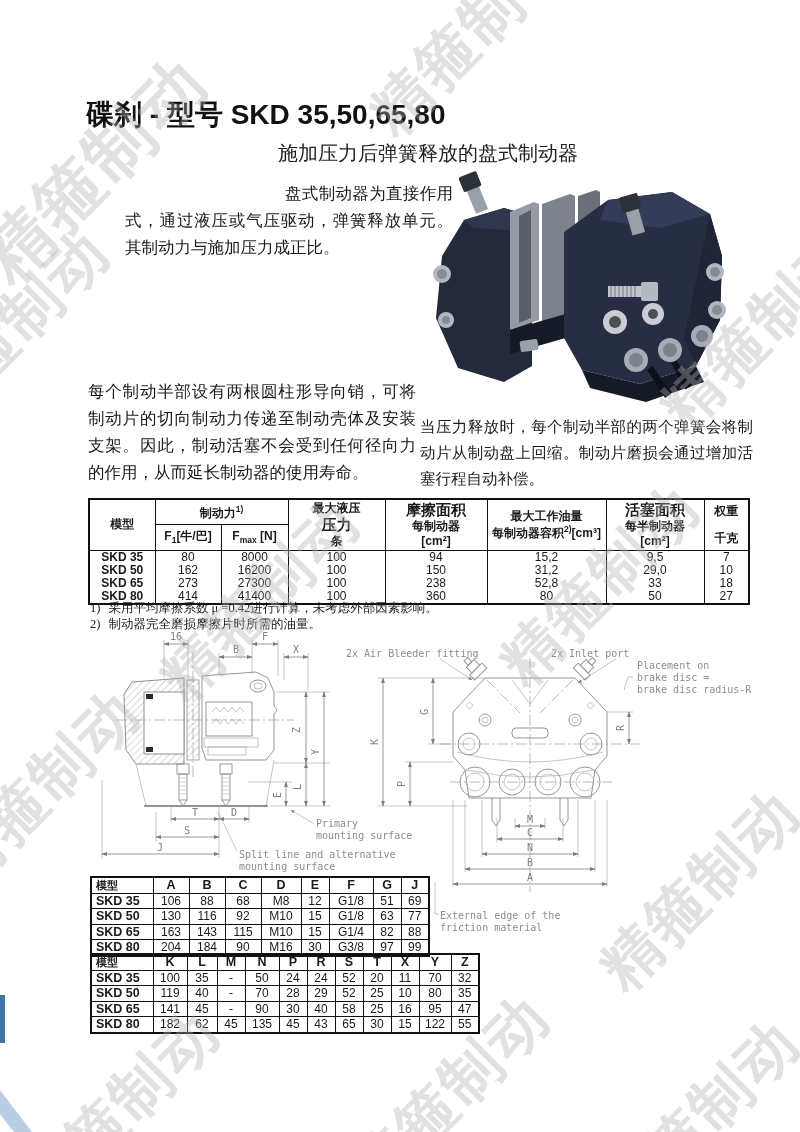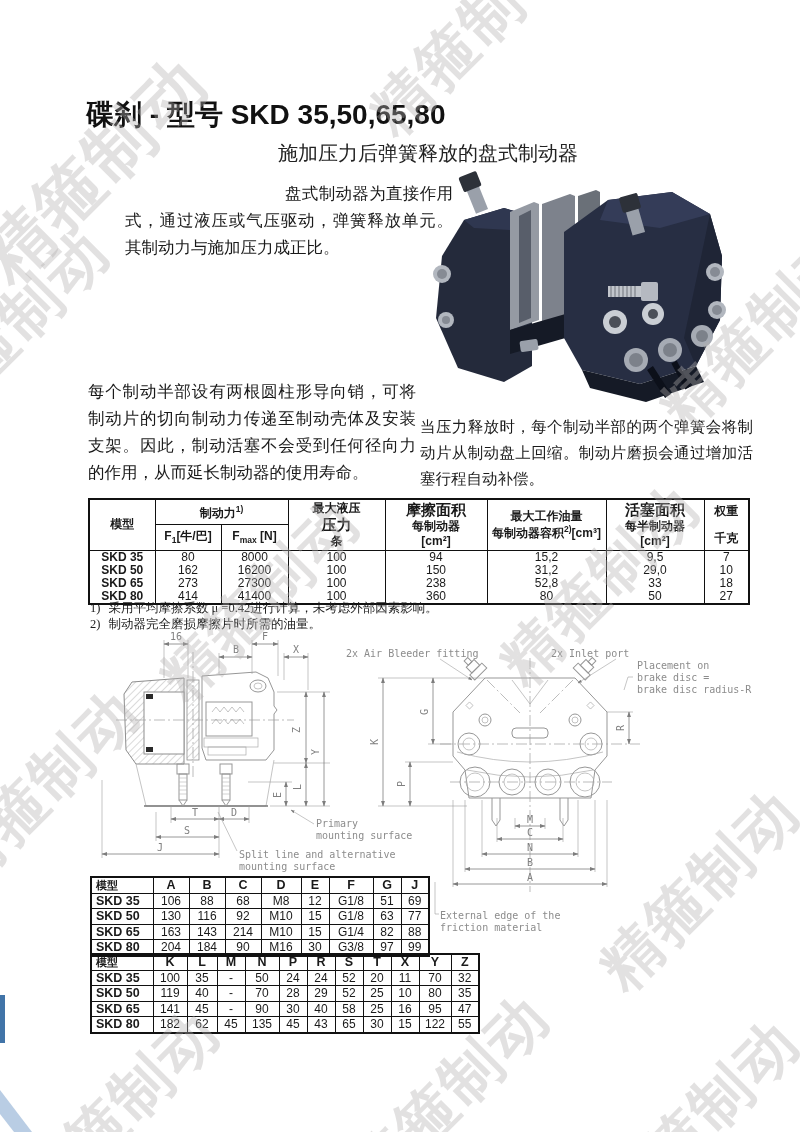--- a/index.html
+++ b/index.html
@@ -458,21 +458,21 @@
           <td>M10</td>
           <td>15</td>
           <td>G1/8</td>
           <td>63</td>
           <td>77</td>
         </tr>
         <tr>
           <td>SKD 65</td>
           <td>163</td>
           <td>143</td>
-          <td>214</td>
+          <td>115</td>
           <td>M10</td>
           <td>15</td>
           <td>G1/4</td>
           <td>82</td>
           <td>88</td>
         </tr>
         <tr>
           <td>SKD 80</td>
           <td>204</td>
           <td>184</td>

